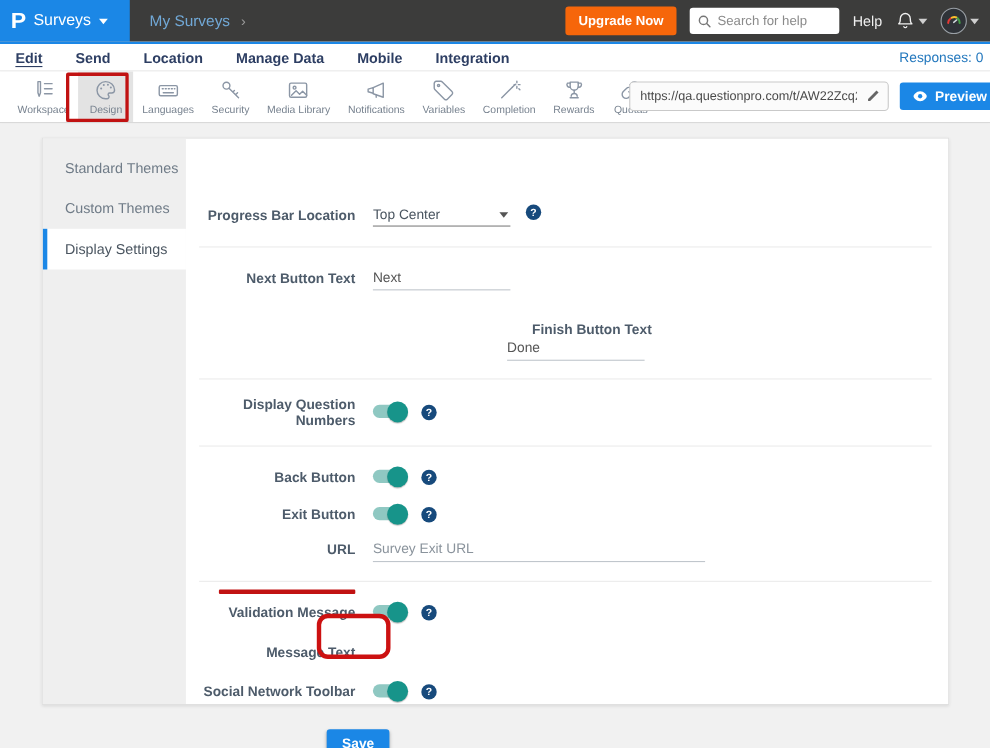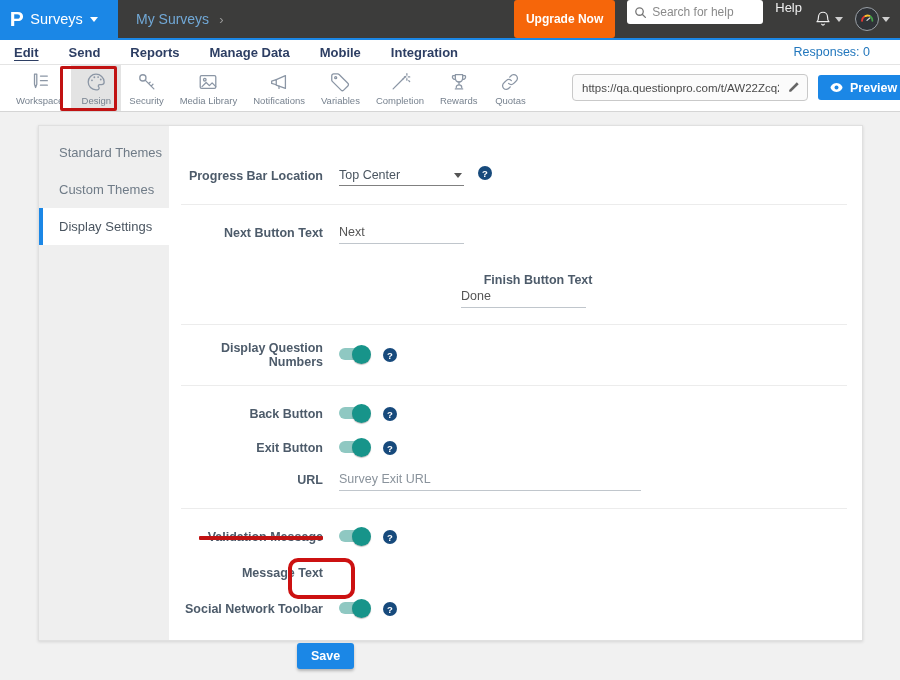--- a/index.html
+++ b/index.html
@@ -10,54 +10,54 @@
   .topbar { height:38px; background:#3c3c3b; display:flex; align-items:center; position:relative; }
   .logo-block { width:118px; height:38px; background:#1b87e6; display:flex; align-items:center; padding:0 10px; gap:7px; color:#fff; cursor:pointer; }
   .logo-mark { font-size:20px; font-weight:700; line-height:1; transform:scaleX(1.05); }
   .logo-menu { font-size:14.5px; font-weight:400; }
   .caret { width:0; height:0; border-left:4px solid transparent; border-right:4px solid transparent; border-top:5px solid #fff; display:inline-block; }
   .caret.gray { border-top-color:#cfcfcf; }
   .breadcrumb { display:flex; align-items:center; gap:10px; margin-left:18px; }
   .bc-parent { color:#71a8d6; font-size:14px; cursor:pointer; }
   .bc-sep { color:#9a9a9a; font-size:13px; }
   .bc-current { color:#f2f2f2; font-size:14.5px; }
-  .topbar-right { position:absolute; right:10px; top:0; height:38px; display:flex; gap:12px; }
+  .topbar-right { position:absolute; right:10px; top:0; height:38px; display:flex; align-items:center; gap:12px; }
   .upgrade-btn { background:#f6660a; color:#fff; font-size:12px; font-weight:700; border:none; border-radius:3px; padding:6px 12px; cursor:pointer; }
   .searchbox { background:#fff; border-radius:3px; height:24px; width:136px; display:flex; align-items:center; padding:0 7px; gap:5px; }
   .searchbox input { border:none; outline:none; font-size:12px; color:#555; width:100px; font-family:"Liberation Sans", sans-serif; }
   .searchbox input::placeholder { color:#8a8a8a; }
   .help-link { color:#f0f0f0; font-size:13px; cursor:pointer; }
   .icon-btn { display:flex; align-items:center; gap:3px; cursor:pointer; }
   .avatar { width:24px; height:24px; border-radius:50%; border:1px solid #9aa0a6; overflow:hidden; background:#2f3338; }
 
   
   .navrow { height:27px; background:#fff; border-top:2px solid #1b87e6; border-bottom:1px solid #e4e4e4; display:flex; align-items:center; padding:0 14px; position:relative; }
   .navrow .nav-item { font-size:13px; color:#2d3e63; font-weight:600; margin-right:30px; cursor:pointer; }
   .navrow .nav-item.active { text-decoration:underline; text-underline-offset:3px; }
-  .responses { position:absolute; right:30px; color:#2277bd; font-size:12.5px; }
+  .responses { position:absolute; right:6px; color:#2277bd; font-size:12.5px; }
 
   
   .toolbar { height:47px; background:#fff; border-bottom:1px solid #d5d5d5; box-shadow:0 2px 3px rgba(0,0,0,.07); display:flex; align-items:stretch; padding-left:8px; position:relative; }
   .tool-item { display:flex; flex-direction:column; align-items:center; justify-content:center; gap:2px; padding:3px 8px; color:#8b96a5; cursor:pointer; min-width:50px; }
   .tool-item .tlabel { font-size:9.5px; color:#77828f; white-space:nowrap; }
   .tool-item.active { background:#e3e3e3; }
   .url-pill { position:absolute; left:572px; top:9px; width:236px; height:27px; background:#fbfbfb; border:1px solid #c9c9c9; border-radius:4px; display:flex; align-items:center; overflow:hidden; }
   .url-text { flex:1; font-size:11.5px; color:#4a4a4a; padding:0 6px 0 9px; white-space:nowrap; overflow:hidden; }
   .url-edit { width:28px; height:100%; display:flex; align-items:center; justify-content:center; cursor:pointer; color:#666; }
   .preview-btn { position:absolute; left:818px; top:10px; height:25px; background:#1b87e6; color:#fff; border:none; border-radius:3px; font-size:12.5px; font-weight:700; display:flex; align-items:center; gap:6px; padding:0 11px; cursor:pointer; }
 
   
   .content { position:absolute; top:112px; left:0; width:900px; height:568px; background:#f1f1f1; }
   .card { position:absolute; left:38px; top:13px; width:825px; height:516px; background:#fff; border:1px solid #e0e0e0; box-shadow:0 1px 3px rgba(0,0,0,.12); display:flex; }
   .side { width:130px; background:#efefef; padding-top:8px; flex-shrink:0; }
   .side-item { height:37px; display:flex; align-items:center; padding-left:20px; font-size:13px; color:#6f7b87; cursor:pointer; }
   .side-item.active { background:#fff; border-left:4px solid #1b87e6; padding-left:16px; color:#4a5560; }
 
   
-  .form { flex:1; padding-top:38px; position:relative; }
+  .form { flex:1; padding-top:58px; position:relative; }
   .frow { display:flex; align-items:center; min-height:24px; margin-bottom:8px; }
   .flabel { width:154px; text-align:right; font-size:12.5px; font-weight:700; color:#4d5b6a; flex-shrink:0; }
   .fctrl { margin-left:16px; display:flex; }
   .sep { border:none; border-top:1px solid #ececec; margin:16px 15px 16px 12px; }
   .select-line { width:125px; border-bottom:1px solid #808080; display:flex; align-items:center; justify-content:space-between; font-size:12.5px; color:#4a5560; padding:2px 2px 3px 0; cursor:pointer; }
   .caret.dark { border-top-color:#555; border-left-width:4px; border-right-width:4px; }
   input.line { border:none; border-bottom:1px solid #c0c6cc; font-size:12.5px; color:#555; width:125px; padding:2px 0 4px 0; background:transparent; outline:none; font-family:"Liberation Sans", sans-serif; }
   input.line::placeholder { color:#8a939c; }
   input.line.wide { width:302px; }
   .help { width:14px; height:14px; border-radius:50%; background:#174a7c; color:#fff; font-size:9.5px; font-weight:700; display:inline-flex; align-items:center; justify-content:center; margin-left:14px; cursor:pointer; flex-shrink:0; }
@@ -117,21 +117,21 @@
           </svg>
       </span>
       <span class="caret gray"></span>
     </span>
   </div>
 </div>
 
 <div class="navrow">
   <span class="nav-item active">Edit</span>
   <span class="nav-item">Send</span>
-  <span class="nav-item">Reports</span>
+  <span class="nav-item">Location</span>
   <span class="nav-item">Manage Data</span>
   <span class="nav-item">Mobile</span>
   <span class="nav-item">Integration</span>
   <span class="responses">Responses: 0</span>
 </div>
 
 <div class="toolbar">
   <div class="tool-item">
     <svg width="22" height="22" viewBox="0 0 24 24" fill="none" stroke="currentColor" stroke-width="1.4" stroke-linecap="round" stroke-linejoin="round">
         <path d="M6 3.5h2.5v11L7.2 18l-1.2-3.5v-11z"></path>
@@ -141,20 +141,27 @@
   </div>
   <div class="tool-item active">
     <svg width="22" height="22" viewBox="0 0 24 24" fill="none" stroke="currentColor" stroke-width="1.4" stroke-linecap="round" stroke-linejoin="round">
         <path d="M12 3.5a8.5 8.5 0 100 17h1.6a1.9 1.9 0 001.3-3.2c-.9-.9-.2-2.5 1-2.5h2.1a2.9 2.9 0 002.9-2.9c0-4.7-4.2-8.4-8.9-8.4z"></path>
         <circle cx="7.6" cy="10.2" r="1" fill="currentColor" stroke="none"></circle>
         <circle cx="10.2" cy="6.8" r="1" fill="currentColor" stroke="none"></circle>
         <circle cx="14.3" cy="6.6" r="1" fill="currentColor" stroke="none"></circle>
         <circle cx="17.2" cy="9.3" r="1" fill="currentColor" stroke="none"></circle>
       </svg>
     <span class="tlabel">Design</span>
+  </div>
+  <div class="tool-item">
+    <svg width="22" height="22" viewBox="0 0 24 24" fill="none" stroke="currentColor" stroke-width="1.4" stroke-linecap="round" stroke-linejoin="round">
+        <rect x="3" y="7.5" width="18" height="10" rx="1.5"></rect>
+        <path d="M6 10.5h1M9 10.5h1M12 10.5h1M15 10.5h1M18 10.5h.5M7 14.5h10"></path>
+      </svg>
+    <span class="tlabel">Languages</span>
   </div>
   <div class="tool-item">
     <svg width="22" height="22" viewBox="0 0 24 24" fill="none" stroke="currentColor" stroke-width="1.4" stroke-linecap="round" stroke-linejoin="round">
         <circle cx="7.5" cy="7.5" r="3.4"></circle>
         <path d="M10 10l9.5 9.5M16.5 16.5l2-2M13.8 13.8l1.6-1.6"></path>
       </svg>
     <span class="tlabel">Security</span>
   </div>
   <div class="tool-item">
     <svg width="22" height="22" viewBox="0 0 24 24" fill="none" stroke="currentColor" stroke-width="1.4" stroke-linecap="round" stroke-linejoin="round">

